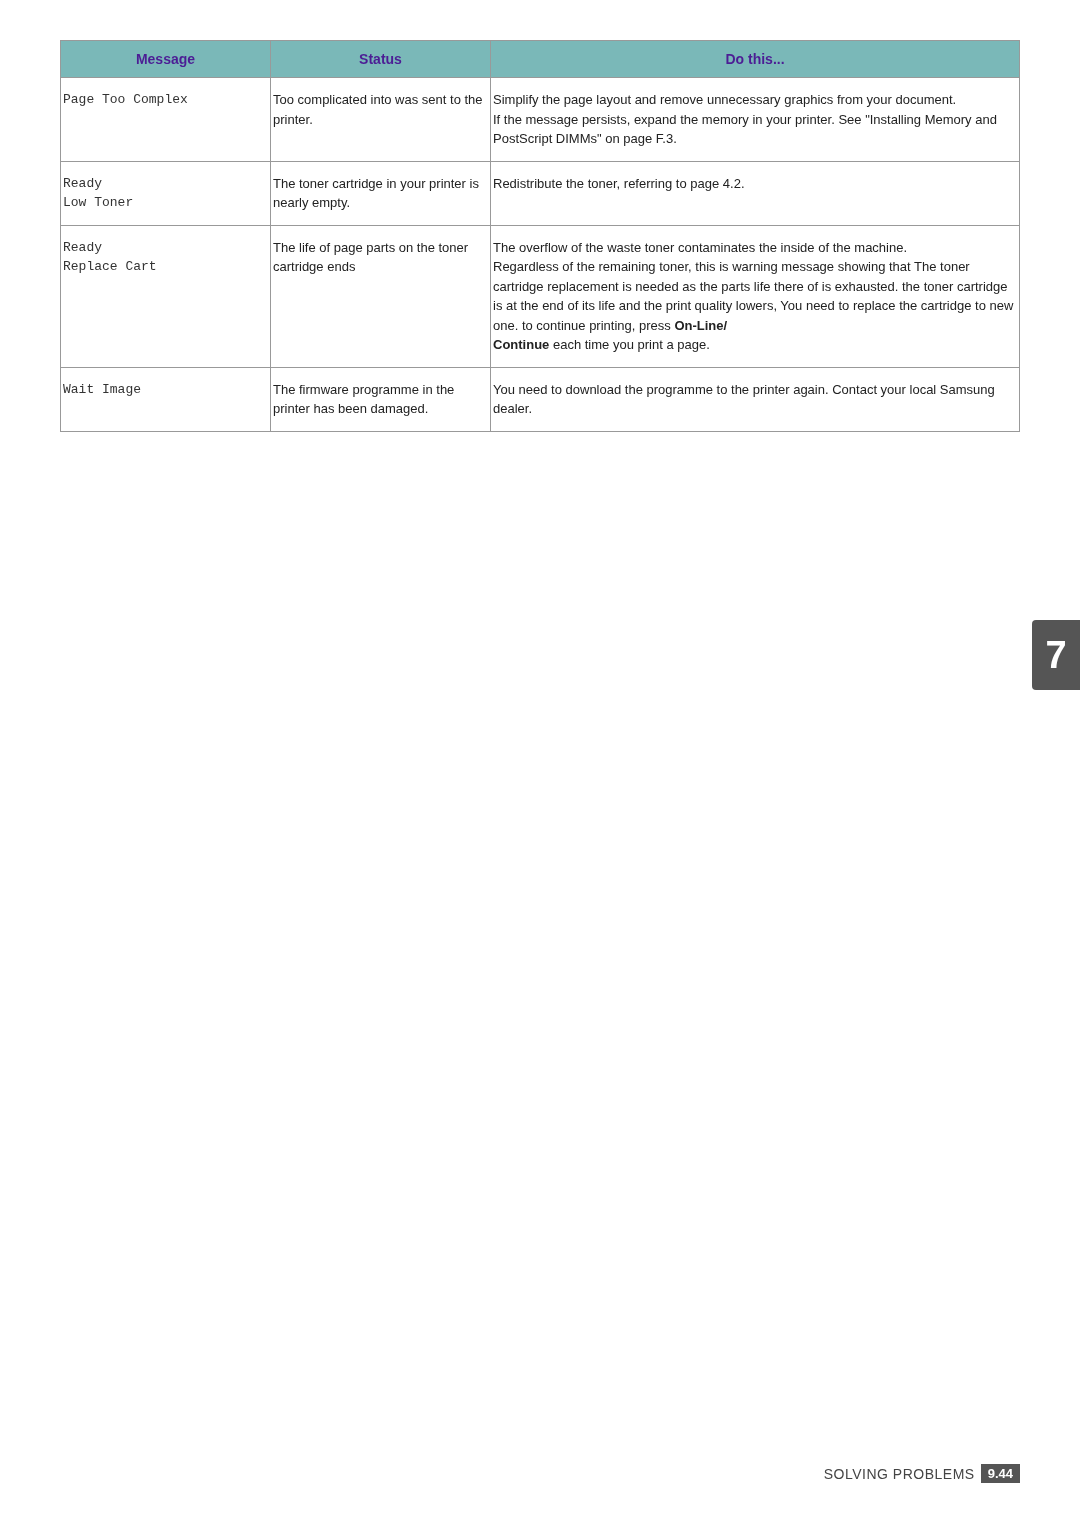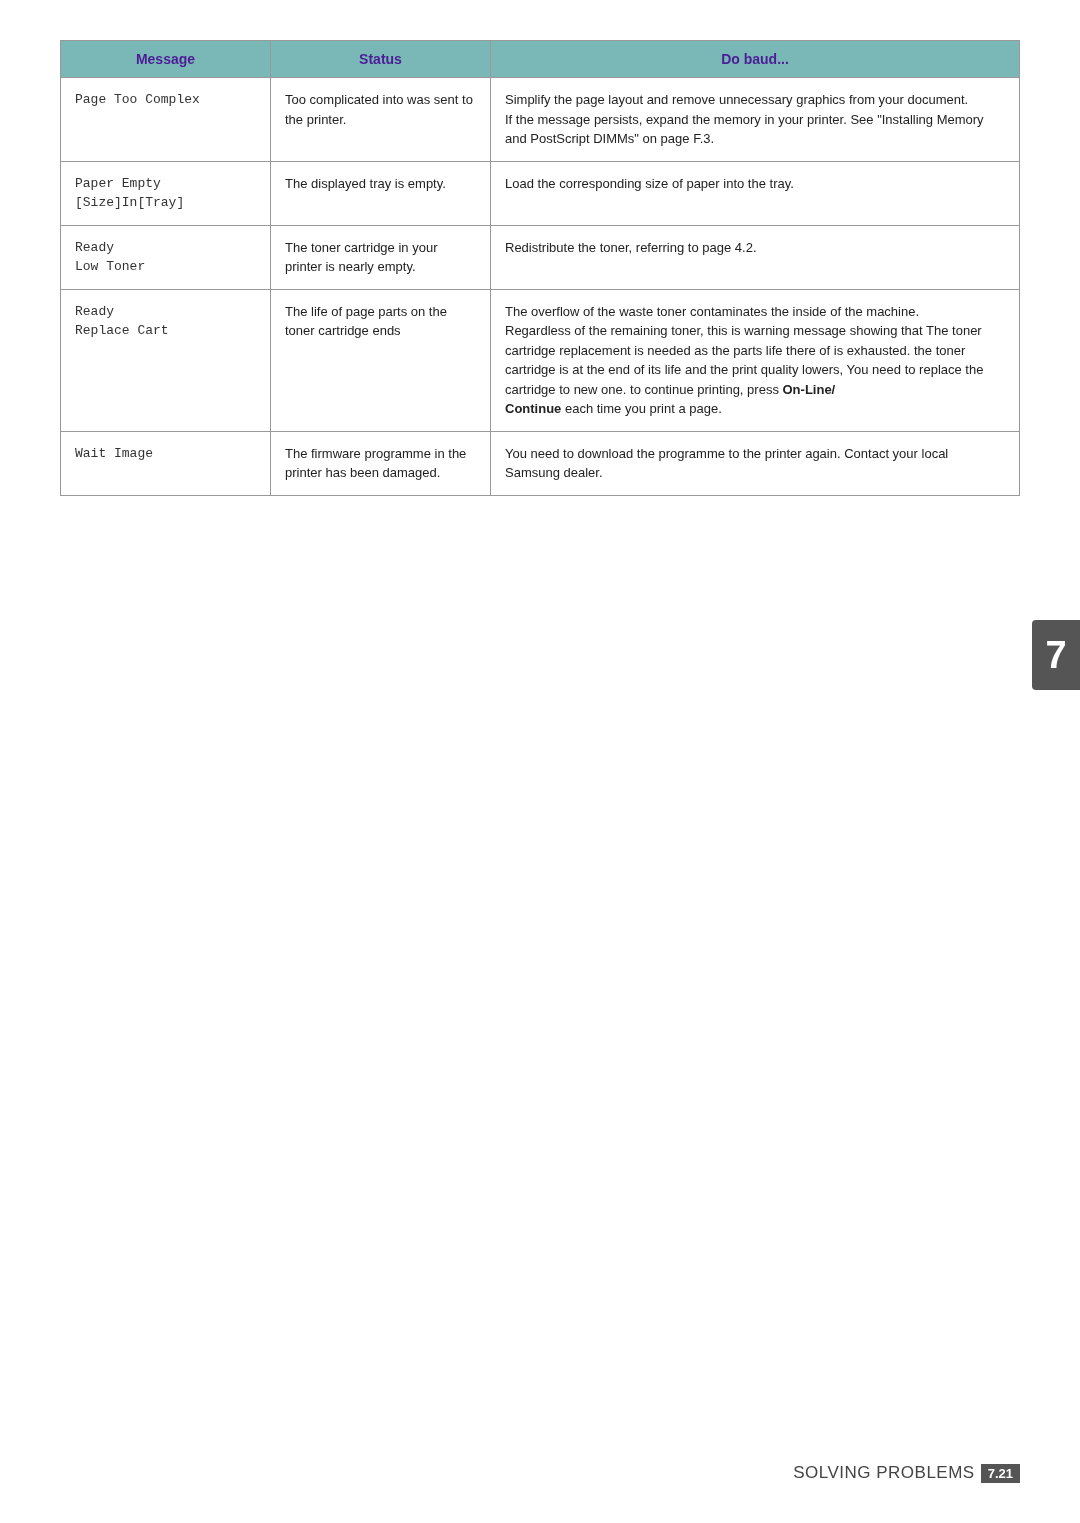--- a/index.html
+++ b/index.html
@@ -28,21 +28,21 @@
       color: #4c1d95;
       font-weight: bold;
       font-size: 14px;
       padding: 10px 14px;
       border: 1.5px solid #999;
       text-align: center;
     }
 
     tbody tr td {
       border: 1.5px solid #999;
-      padding: 12px 14px;
+      padding: 12px 2px;
       vertical-align: top;
       font-size: 13px;
       line-height: 1.5;
     }
 
     .message-cell {
       font-family: 'Courier New', Courier, monospace;
       font-size: 13px;
       width: 210px;
       color: #333;
@@ -97,61 +97,54 @@
       color: #444;
       display: flex;
       align-items: center;
       gap: 6px;
     }
 
     .footer-label {
       font-variant: small-caps;
       letter-spacing: 0.5px;
       text-transform: uppercase;
-      font-size: 17px;
+      font-size: 14px;
     }
 
     .footer-page {
       background-color: #555;
       color: white;
       padding: 2px 7px;
       font-size: 13px;
       font-weight: bold;
     }
   </style>
 </head>
 <body>
 
 <div class="page-wrapper">
   <table>
     <thead>
       <tr>
         <th>Message</th>
         <th>Status</th>
-        <th>Do baud...</th>
+        <th>Do this...</th>
       </tr>
     </thead>
     <tbody>
 
       <tr>
         <td class="message-cell">Page Too Complex</td>
         <td class="status-cell">Too complicated into was sent to the printer.</td>
         <td class="dothis-cell">
           <p>Simplify the page layout and remove unnecessary graphics from your document.</p>
           <p>If the message persists, expand the memory in your printer. See "Installing Memory and PostScript DIMMs" on page F.3.</p>
         </td>
       </tr>
 
-      <tr>
-        <td class="message-cell">Paper Empty<br>[Size]In[Tray]</td>
-        <td class="status-cell">The displayed tray is empty.</td>
-        <td class="dothis-cell">
-          <p>Load the corresponding size of paper into the tray.</p>
-        </td>
-      </tr>
 
       <tr>
         <td class="message-cell">Ready<br>Low Toner</td>
         <td class="status-cell">The toner cartridge in your printer is nearly empty.</td>
         <td class="dothis-cell">
           <p>Redistribute the toner, referring to page 4.2.</p>
         </td>
       </tr>
 
 
@@ -172,14 +165,14 @@
         </td>
       </tr>
     </tbody>
   </table>
 </div>
 
 <div class="side-tab">7</div>
 
 <div class="footer">
   <span class="footer-label">Solving Problems</span>
-  <span class="footer-page">7.21</span>
+  <span class="footer-page">9.44</span>
 </div>
 
 </body></html>

